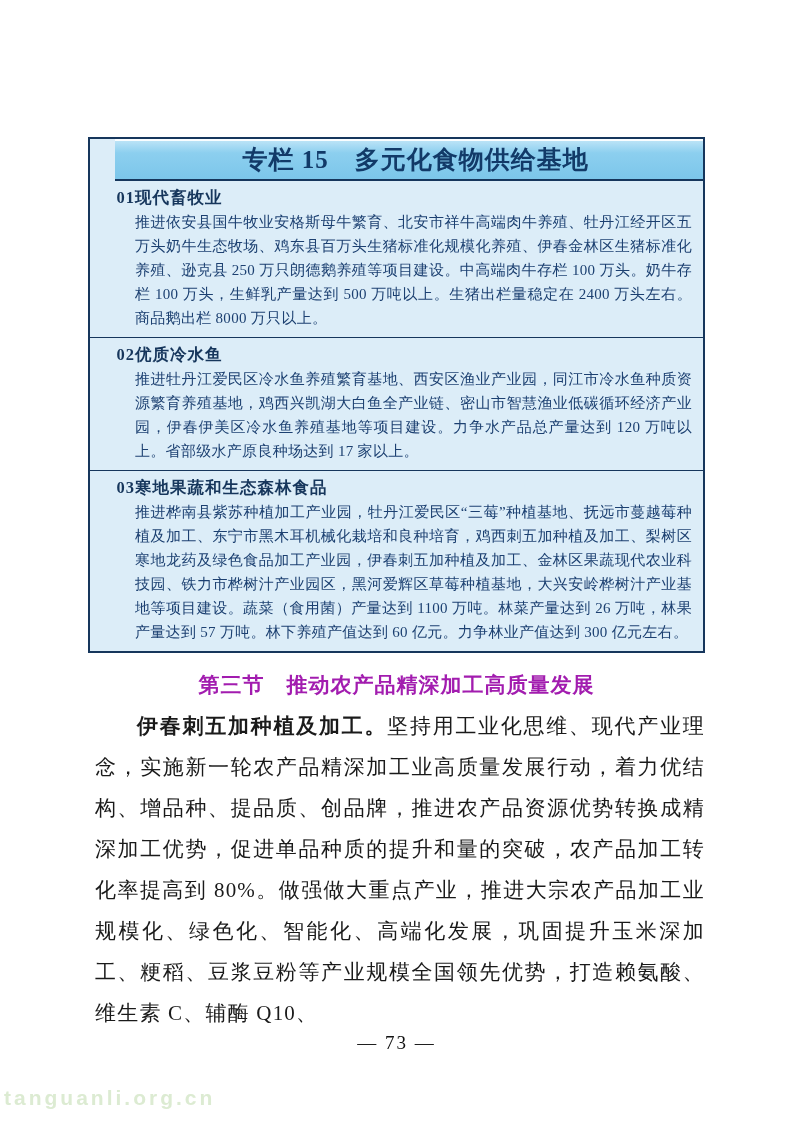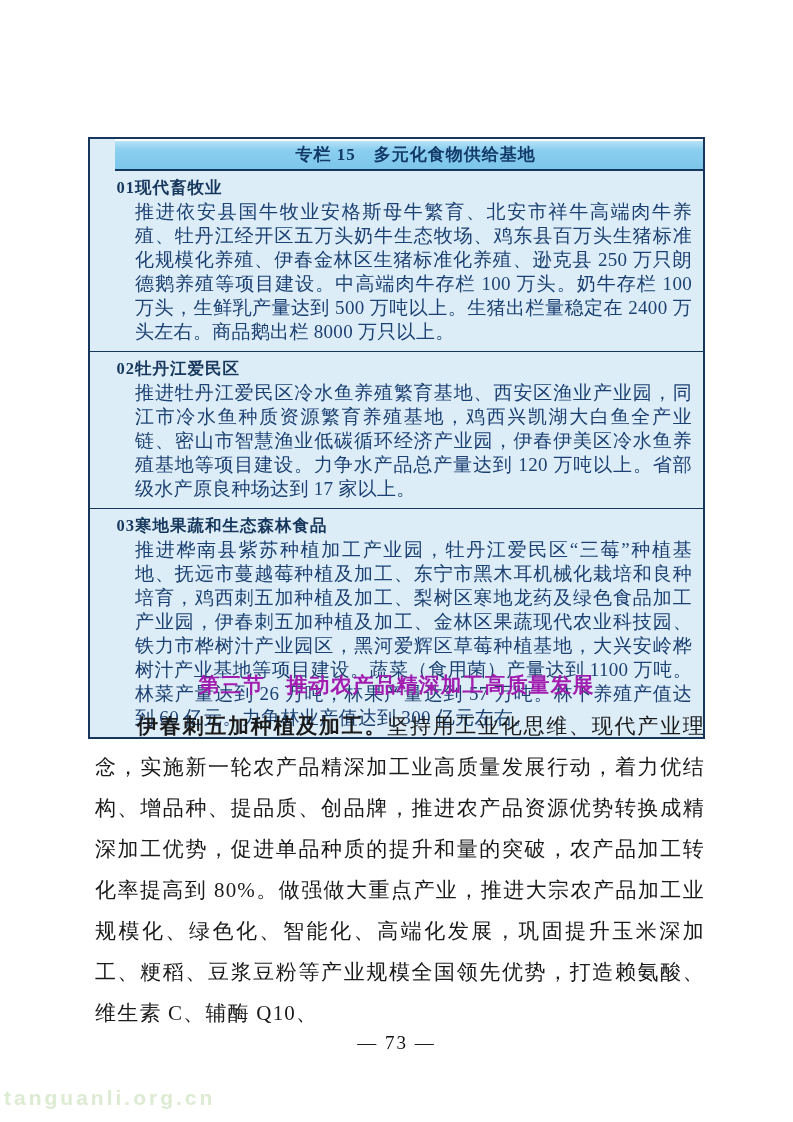--- a/index.html
+++ b/index.html
@@ -21,21 +21,21 @@
     width: 617px;
     border: 2px solid #16365c;
     background: #dcedf8;
   }
   .ib-header {
     background: linear-gradient(180deg, #c2e6f8 0%, #8ccfef 35%, #7cc6ea 100%);
     box-shadow: inset 0 2px 0 rgba(255,255,255,0.9);
     border-bottom: 2px solid #16365c;
     text-align: center;
     padding: 4px 0 3px 13px;
-    font-size: 17px;
+    font-size: 25px;
     font-weight: bold;
     color: #123a68;
     letter-spacing: 1px;
     margin-left: 25px;
   }
   .ib-section { border-bottom: 1.5px solid #16365c; background: #dcedf8; }
   .ib-section:last-child { border-bottom: none; }
   .ib-head {
     display: flex;
     align-items: baseline;
@@ -43,21 +43,21 @@
     color: #16365c;
     font-weight: bold;
     font-size: 16.5px;
     line-height: 23px;
   }
   .ib-num { width: 32px; flex: 0 0 32px; letter-spacing: 1px; text-align: right; }
   .ib-label { letter-spacing: 1px; }
   .ib-body {
     padding: 1px 11px 7px 45px;
     color: #1c4071;
-    font-size: 19px;
+    font-size: 15px;
     line-height: 24px;
     text-align: justify;
     letter-spacing: 0.3px;
   }
 
   
   .sec-heading {
     position: absolute;
     top: 671px;
     left: 88px;
@@ -121,21 +121,21 @@
       <div class="ib-head">
         <span class="ib-num">01</span>
         <span class="ib-label">现代畜牧业</span>
       </div>
       <div class="ib-body">推进依安县国牛牧业安格斯母牛繁育、北安市祥牛高端肉牛养殖、牡丹江经开区五万头奶牛生态牧场、鸡东县百万头生猪标准化规模化养殖、伊春金林区生猪标准化养殖、逊克县 250 万只朗德鹅养殖等项目建设。中高端肉牛存栏 100 万头。奶牛存栏 100 万头，生鲜乳产量达到 500 万吨以上。生猪出栏量稳定在 2400 万头左右。商品鹅出栏 8000 万只以上。</div>
     </div>
 
     <div class="ib-section">
       <div class="ib-head">
         <span class="ib-num">02</span>
-        <span class="ib-label">牡丹江爱民区</span>
+        <span class="ib-label">优质冷水鱼</span>
       </div>
       <div class="ib-body">推进牡丹江爱民区冷水鱼养殖繁育基地、西安区渔业产业园，同江市冷水鱼种质资源繁育养殖基地，鸡西兴凯湖大白鱼全产业链、密山市智慧渔业低碳循环经济产业园，伊春伊美区冷水鱼养殖基地等项目建设。力争水产品总产量达到 120 万吨以上。省部级水产原良种场达到 17 家以上。</div>
     </div>
 
     <div class="ib-section">
       <div class="ib-head">
         <span class="ib-num">03</span>
         <span class="ib-label">寒地果蔬和生态森林食品</span>
       </div>
       <div class="ib-body">推进桦南县紫苏种植加工产业园，牡丹江爱民区“三莓”种植基地、抚远市蔓越莓种植及加工、东宁市黑木耳机械化栽培和良种培育，鸡西刺五加种植及加工、梨树区寒地龙药及绿色食品加工产业园，伊春刺五加种植及加工、金林区果蔬现代农业科技园、铁力市桦树汁产业园区，黑河爱辉区草莓种植基地，大兴安岭桦树汁产业基地等项目建设。蔬菜（食用菌）产量达到 1100 万吨。林菜产量达到 26 万吨，林果产量达到 57 万吨。林下养殖产值达到 60 亿元。力争林业产值达到 300 亿元左右。</div>

